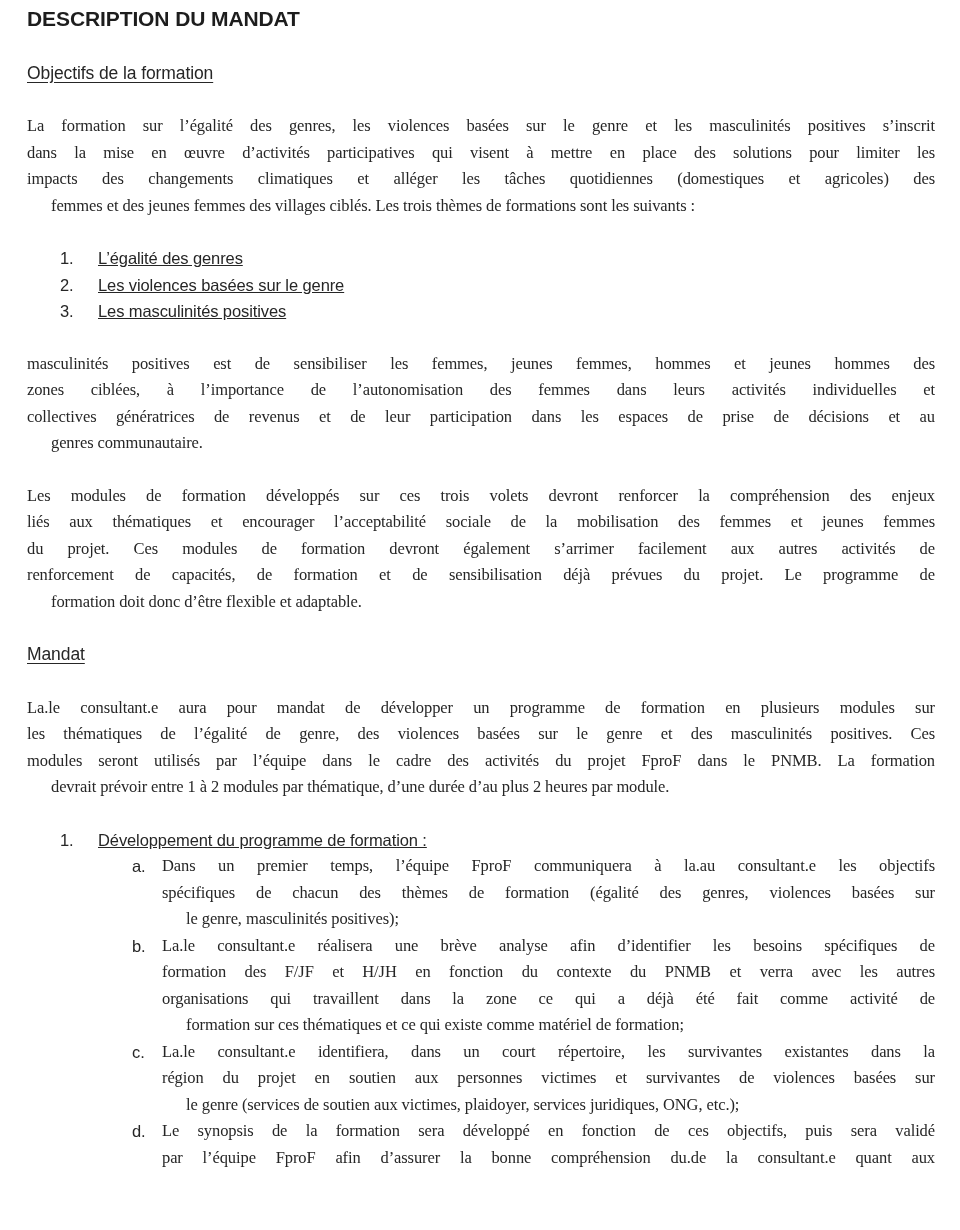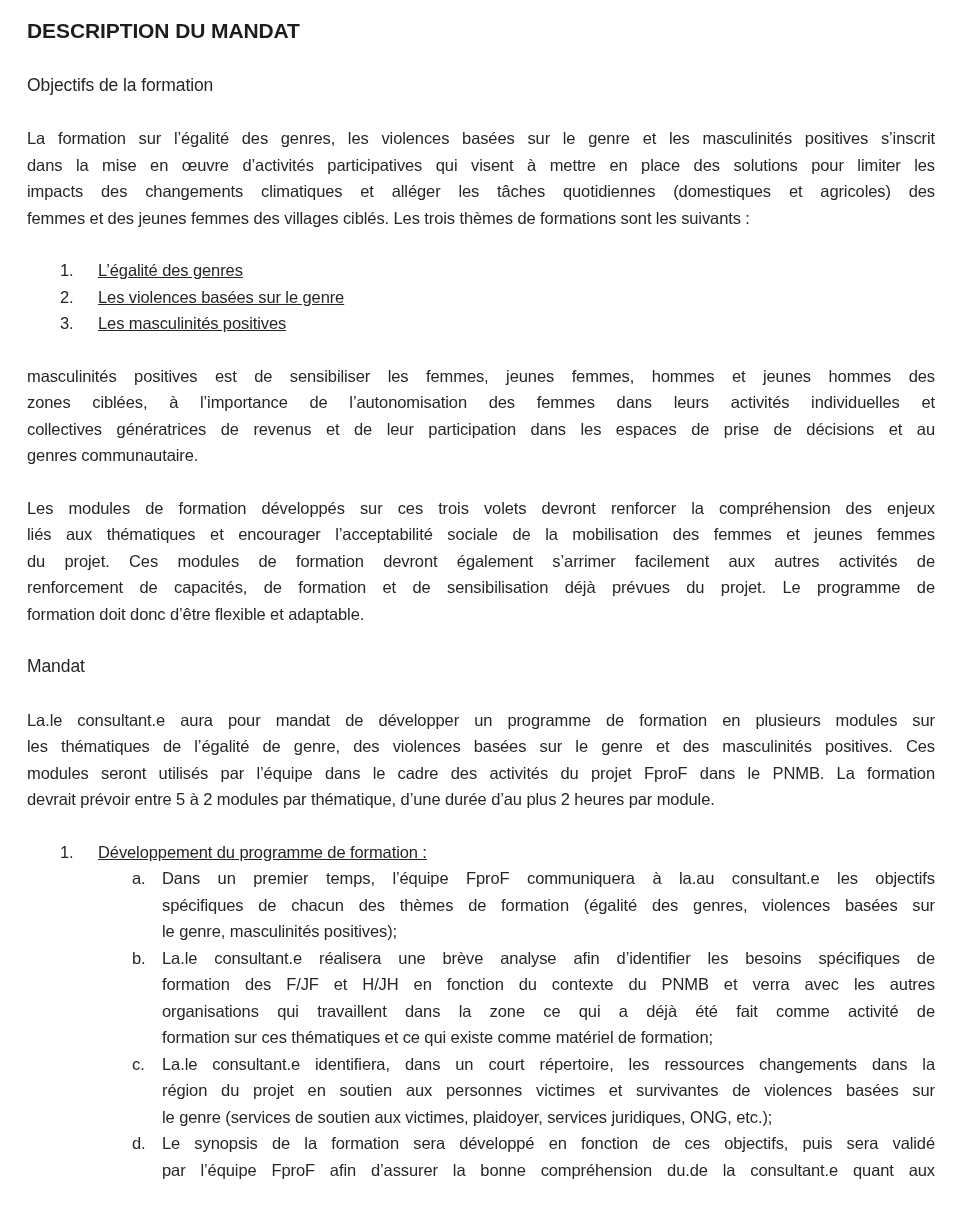--- a/index.html
+++ b/index.html
@@ -5,53 +5,56 @@
   html, body {
     margin: 0;
     padding: 0;
     background: #ffffff;
   }
   .page {
     position: relative;
     width: 960px;
     height: 1230px;
     box-sizing: border-box;
-    padding: 18px 25px 0 27px;
+    padding: 6px 25px 0 27px;
     background: #ffffff;
     overflow: hidden;
     font-family: "Liberation Sans", "DejaVu Sans", sans-serif;
     font-size: 16.5px;
     line-height: 26.5px;
     color: #262626;
     letter-spacing: -0.1px;
   }
   .doc-title {
     margin: 0 0 27px 0;
     font-size: 21px;
     font-weight: 700;
     line-height: 26.5px;
     color: #1d1d1d;
   }
   .section-heading {
     margin: 0 0 27px 0;
     font-size: 17.5px;
     font-weight: 400;
     line-height: 26.5px;
+    text-decoration: underline;
     text-underline-offset: 3px;
   }
   .para {
     margin: 0 0 26px 0;
   }
   .jl {
     text-align: justify;
     text-align-last: justify;
+    font-family: Liberation Serif, serif;
   }
   .jl.end {
     text-align: center;
     text-align-last: left;
+    margin-left: 24px;
   }
   .olist {
     margin: 0 0 26px 0;
   }
   .oli {
     display: flex;
   }
   .oli-num {
     flex: 0 0 38px;
     margin-left: 33px;
@@ -119,21 +122,21 @@
     <div class="jl">renforcement de capacités, de formation et de sensibilisation déjà prévues du projet. Le programme de</div>
     <div class="jl end">formation doit donc d’être flexible et adaptable.</div>
   </div>
 
   <h2 class="section-heading">Mandat</h2>
 
   <div class="para">
     <div class="jl">La.le consultant.e aura pour mandat de développer un programme de formation en plusieurs modules sur</div>
     <div class="jl">les thématiques de l’égalité de genre, des violences basées sur le genre et des masculinités positives. Ces</div>
     <div class="jl">modules seront utilisés par l’équipe dans le cadre des activités du projet FproF dans le PNMB. La formation</div>
-    <div class="jl end">devrait prévoir entre 5 à 2 modules par thématique, d’une durée d’au plus 2 heures par module.</div>
+    <div class="jl end">devrait prévoir entre 1 à 2 modules par thématique, d’une durée d’au plus 2 heures par module.</div>
   </div>
 
   <div class="tasks">
     <div class="tasks-header">
       <span class="oli-num">1.</span>
       <span class="oli-text">Développement du programme de formation :</span>
     </div>
 
     <div class="t-item">
       <span class="t-marker">a.</span>
@@ -150,21 +153,21 @@
         <div class="jl">La.le consultant.e réalisera une brève analyse afin d’identifier les besoins spécifiques de</div>
         <div class="jl">formation des F/JF et H/JH en fonction du contexte du PNMB et verra avec les autres</div>
         <div class="jl">organisations qui travaillent dans la zone ce qui a déjà été fait comme activité de</div>
         <div class="jl end">formation sur ces thématiques et ce qui existe comme matériel de formation;</div>
       </div>
     </div>
 
     <div class="t-item">
       <span class="t-marker">c.</span>
       <div class="t-body">
-        <div class="jl">La.le consultant.e identifiera, dans un court répertoire, les ressources changements dans la</div>
+        <div class="jl">La.le consultant.e identifiera, dans un court répertoire, les survivantes existantes dans la</div>
         <div class="jl">région du projet en soutien aux personnes victimes et survivantes de violences basées sur</div>
         <div class="jl end">le genre (services de soutien aux victimes, plaidoyer, services juridiques, ONG, etc.);</div>
       </div>
     </div>
 
     <div class="t-item">
       <span class="t-marker">d.</span>
       <div class="t-body">
         <div class="jl">Le synopsis de la formation sera développé en fonction de ces objectifs, puis sera validé</div>
         <div class="jl">par l’équipe FproF afin d’assurer la bonne compréhension du.de la consultant.e quant aux</div>

